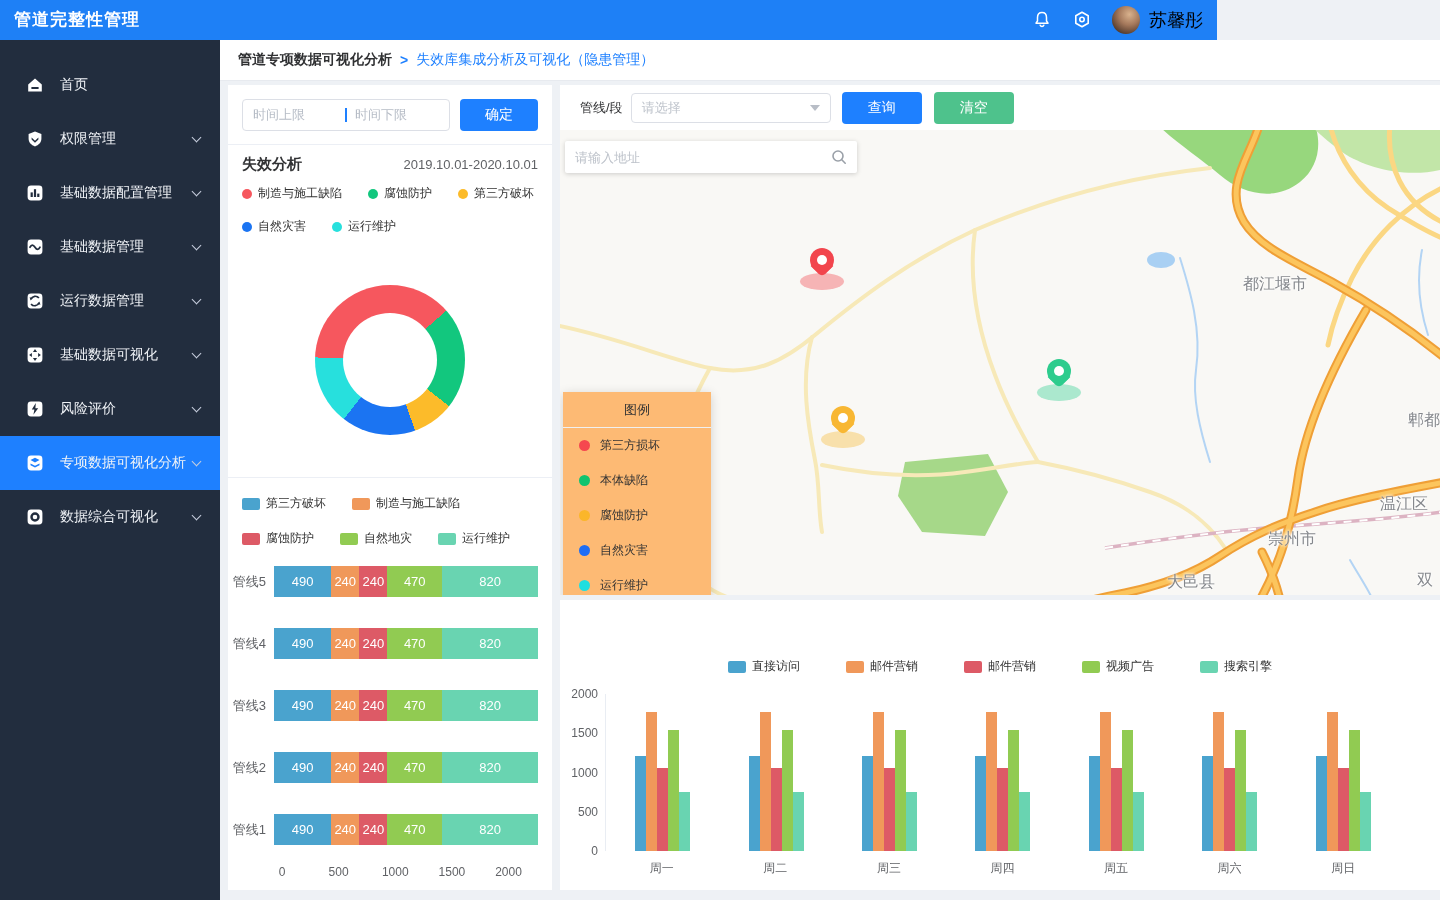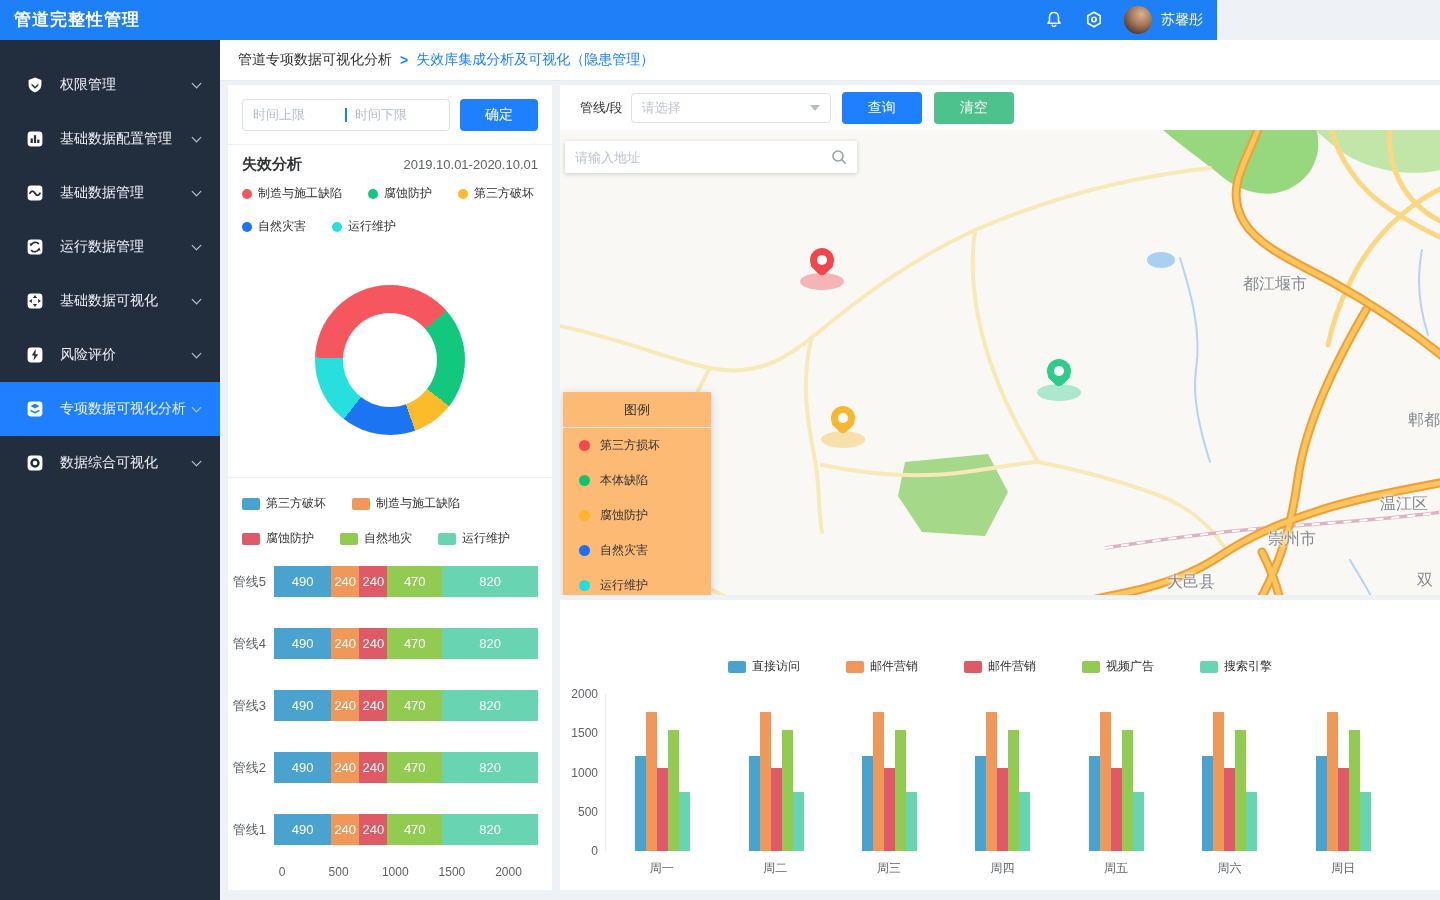--- a/index.html
+++ b/index.html
@@ -10,35 +10,35 @@
   .header { position:absolute; top:0; left:0; width:1217px; height:40px; background:#1e80f6; z-index:20; }
   .app-title { position:absolute; left:14px; top:0; line-height:40px; color:#fff; font-size:17px; font-weight:bold; letter-spacing:1px; }
   .hdr-search { position:absolute; left:288px; top:7px; width:796px; height:26px; border-radius:13px;
     background:rgba(255,255,255,.27); display:flex; align-items:center; padding:0 14px; gap:8px;
     color:#fdfdfd; font-size:13px; cursor:text; }
   .hdr-right { position:absolute; right:14px; top:0; height:40px; display:flex; align-items:center; gap:20px; }
   .hicon { display:flex; cursor:pointer; }
   .user { display:flex; align-items:center; gap:9px; cursor:pointer; }
   .avatar { width:28px; height:28px; border-radius:50%;
     background:radial-gradient(circle at 62% 30%, #d9b28d 0%, #a5795c 40%, #5a4031 75%, #2c211a 100%); }
-  .user-name { color:#fef9c3; font-size:14px; }
+  .user-name { color:#000000; font-size:18px; }
 
   
   .sidebar { position:absolute; top:40px; left:0; width:220px; height:860px; background:#222d3e; padding-top:18px; z-index:10; }
   .side-item { position:relative; height:54px; display:flex; align-items:center; padding:0 20px 0 26px; cursor:pointer; }
   .side-item.active { background:#1e80ff; }
   .glyph { color:#222d3e; display:block; }
   .side-item.active .glyph { color:#1e80ff; }
   .side-label { flex:1; margin-left:16px; color:#f0f3f7; font-size:14px; white-space:nowrap; }
   .chev { width:7px; height:7px; border-right:1.7px solid #c7cede; border-bottom:1.7px solid #c7cede; transform:rotate(45deg); margin-top:-4px; }
 
   
   .bc-bar { position:absolute; left:220px; top:40px; width:1220px; height:41px; background:#fff;
     border-bottom:1px solid #e7eaef; display:flex; align-items:center; padding-left:18px; gap:8px; font-size:14px; }
-  .bc-parent { color:#303133; font-weight:normal; }
+  .bc-parent { color:#303133; font-weight:bold; }
   .bc-sep { color:#1e80ff; font-weight:bold; }
   .bc-current { color:#1e80ff; }
 
   .btn { display:flex; align-items:center; justify-content:center; color:#fff; font-size:14px; border-radius:4px; cursor:pointer;font-family:Liberation Serif, serif; }
 
   
   .left-card { position:absolute; left:228px; top:85px; width:324px; height:805px; background:#fff; }
   .date-row { position:absolute; top:14px; left:14px; right:14px; height:32px; display:flex; gap:10px; }
   .date-group { flex:1; border:1px solid #dcdfe6; border-radius:4px; display:flex; align-items:center;
     padding:0 10px; font-size:13px; color:#b6bcc6; cursor:text; }
@@ -129,20 +129,26 @@
         </svg>
     </span>
     <span class="user">
       <span class="avatar"></span>
       <span class="user-name">苏馨彤</span>
     </span>
   </div>
 </div>
 
 <div class="sidebar">
+  <div class="side-item">
+    <svg class="glyph" width="18" height="18" viewBox="0 0 18 18">
+        <path fill="#fff" fill-rule="evenodd" d="M2.2 8.4 L9 2.6 L15.8 8.4 V15.4 H2.2 Z M5.4 11 H12.6 V13 H5.4 Z"></path>
+      </svg>
+    <span class="side-label">首页</span>
+  </div>
   <div class="side-item">
     <svg class="glyph" width="18" height="18" viewBox="0 0 18 18">
         <path fill="#fff" fill-rule="evenodd" d="M9 1.6 L15.4 4.1 V8.6 C15.4 12.6 12.7 15.2 9 16.4 C5.3 15.2 2.6 12.6 2.6 8.6 V4.1 Z M5.6 7.6 L9 10.8 L12.4 7.6 L12.4 9.5 L9 12.7 L5.6 9.5 Z"></path>
       </svg>
     <span class="side-label">权限管理</span>
     <span class="chev"></span>
   </div>
   <div class="side-item">
     <svg class="glyph" width="18" height="18" viewBox="0 0 18 18">
         <rect x="1.6" y="1.6" width="14.8" height="14.8" rx="3.4" fill="#fff"></rect>

